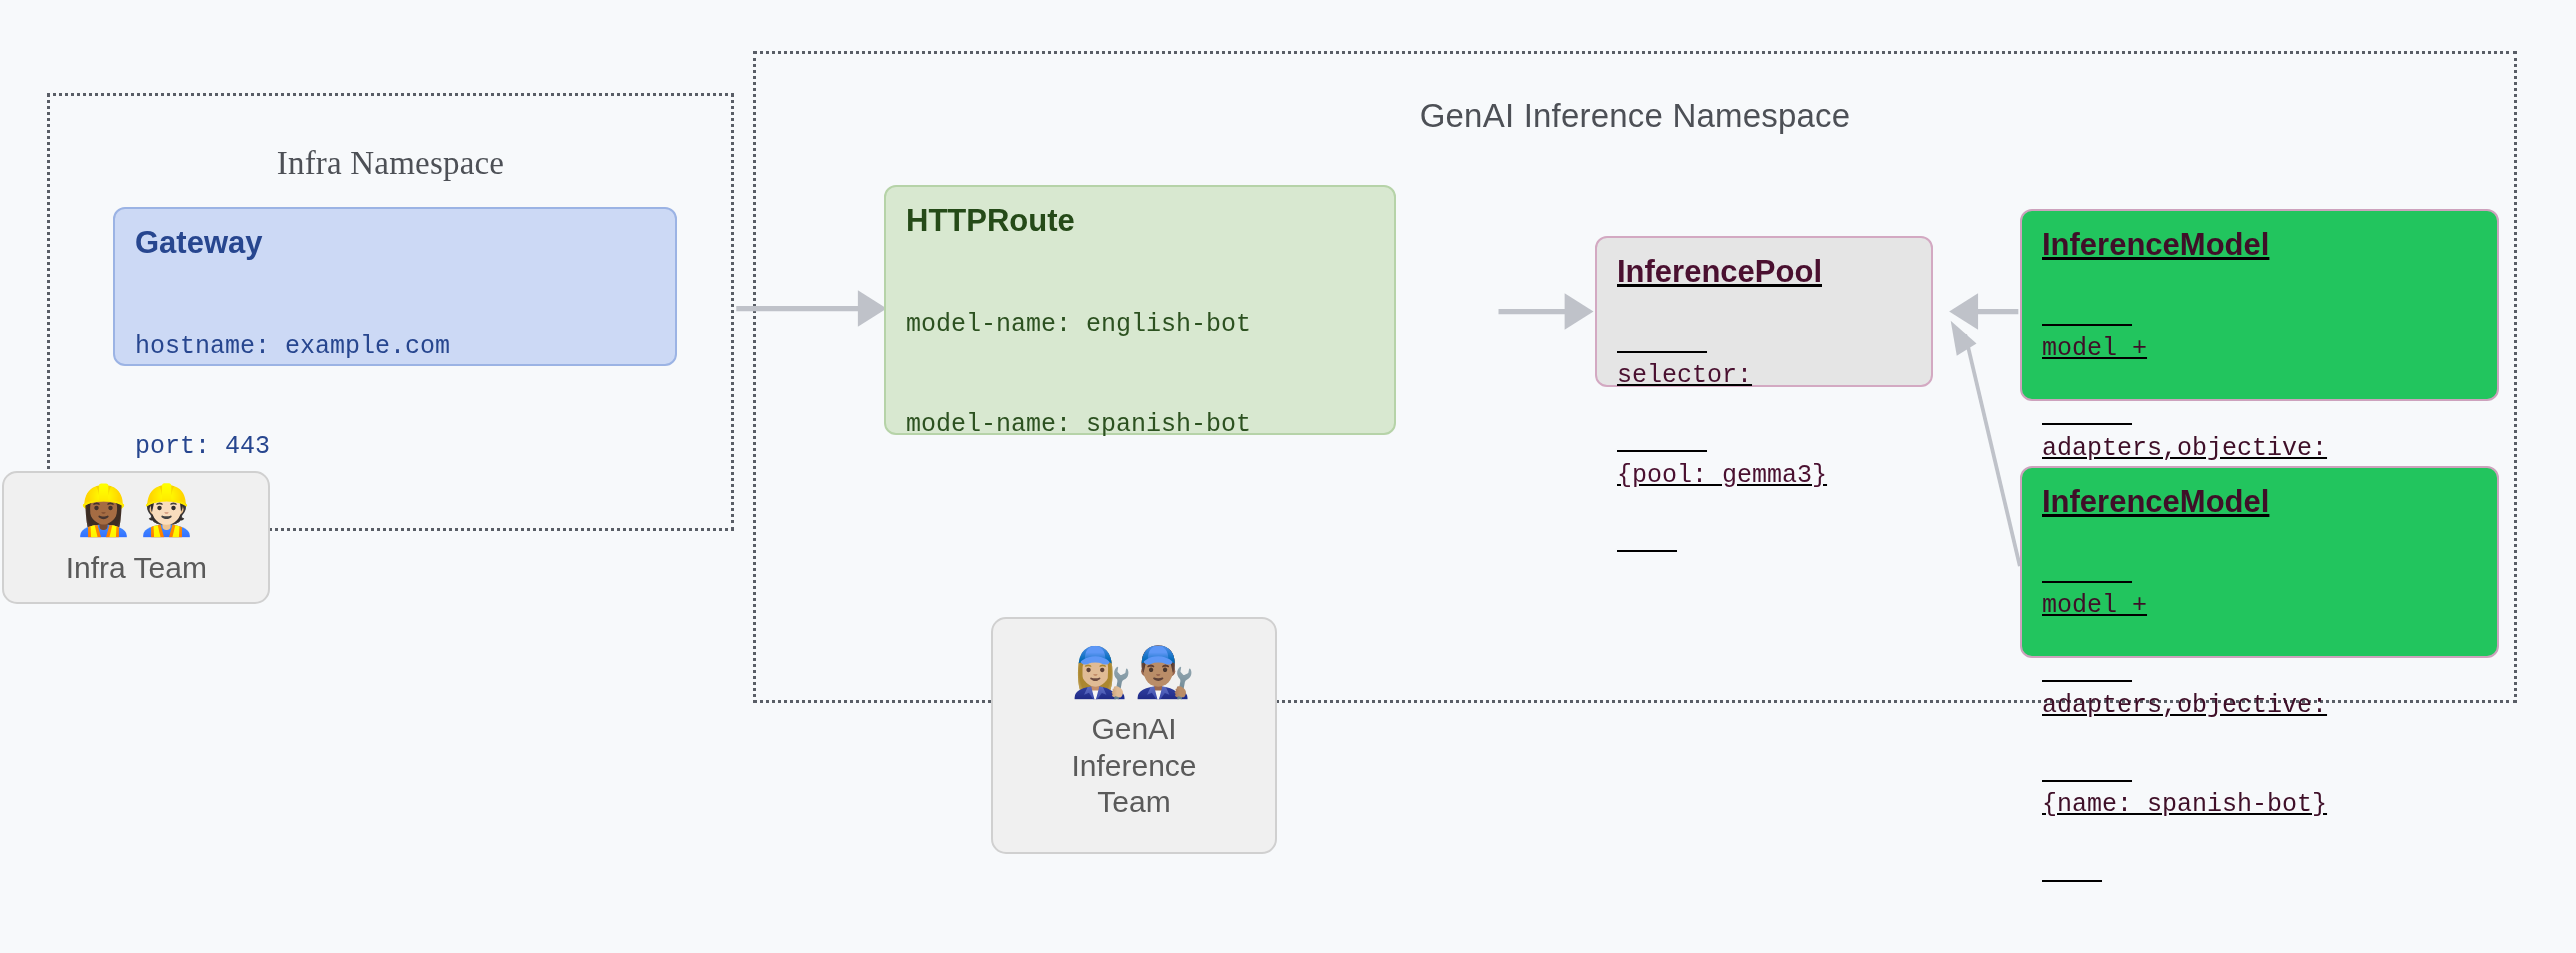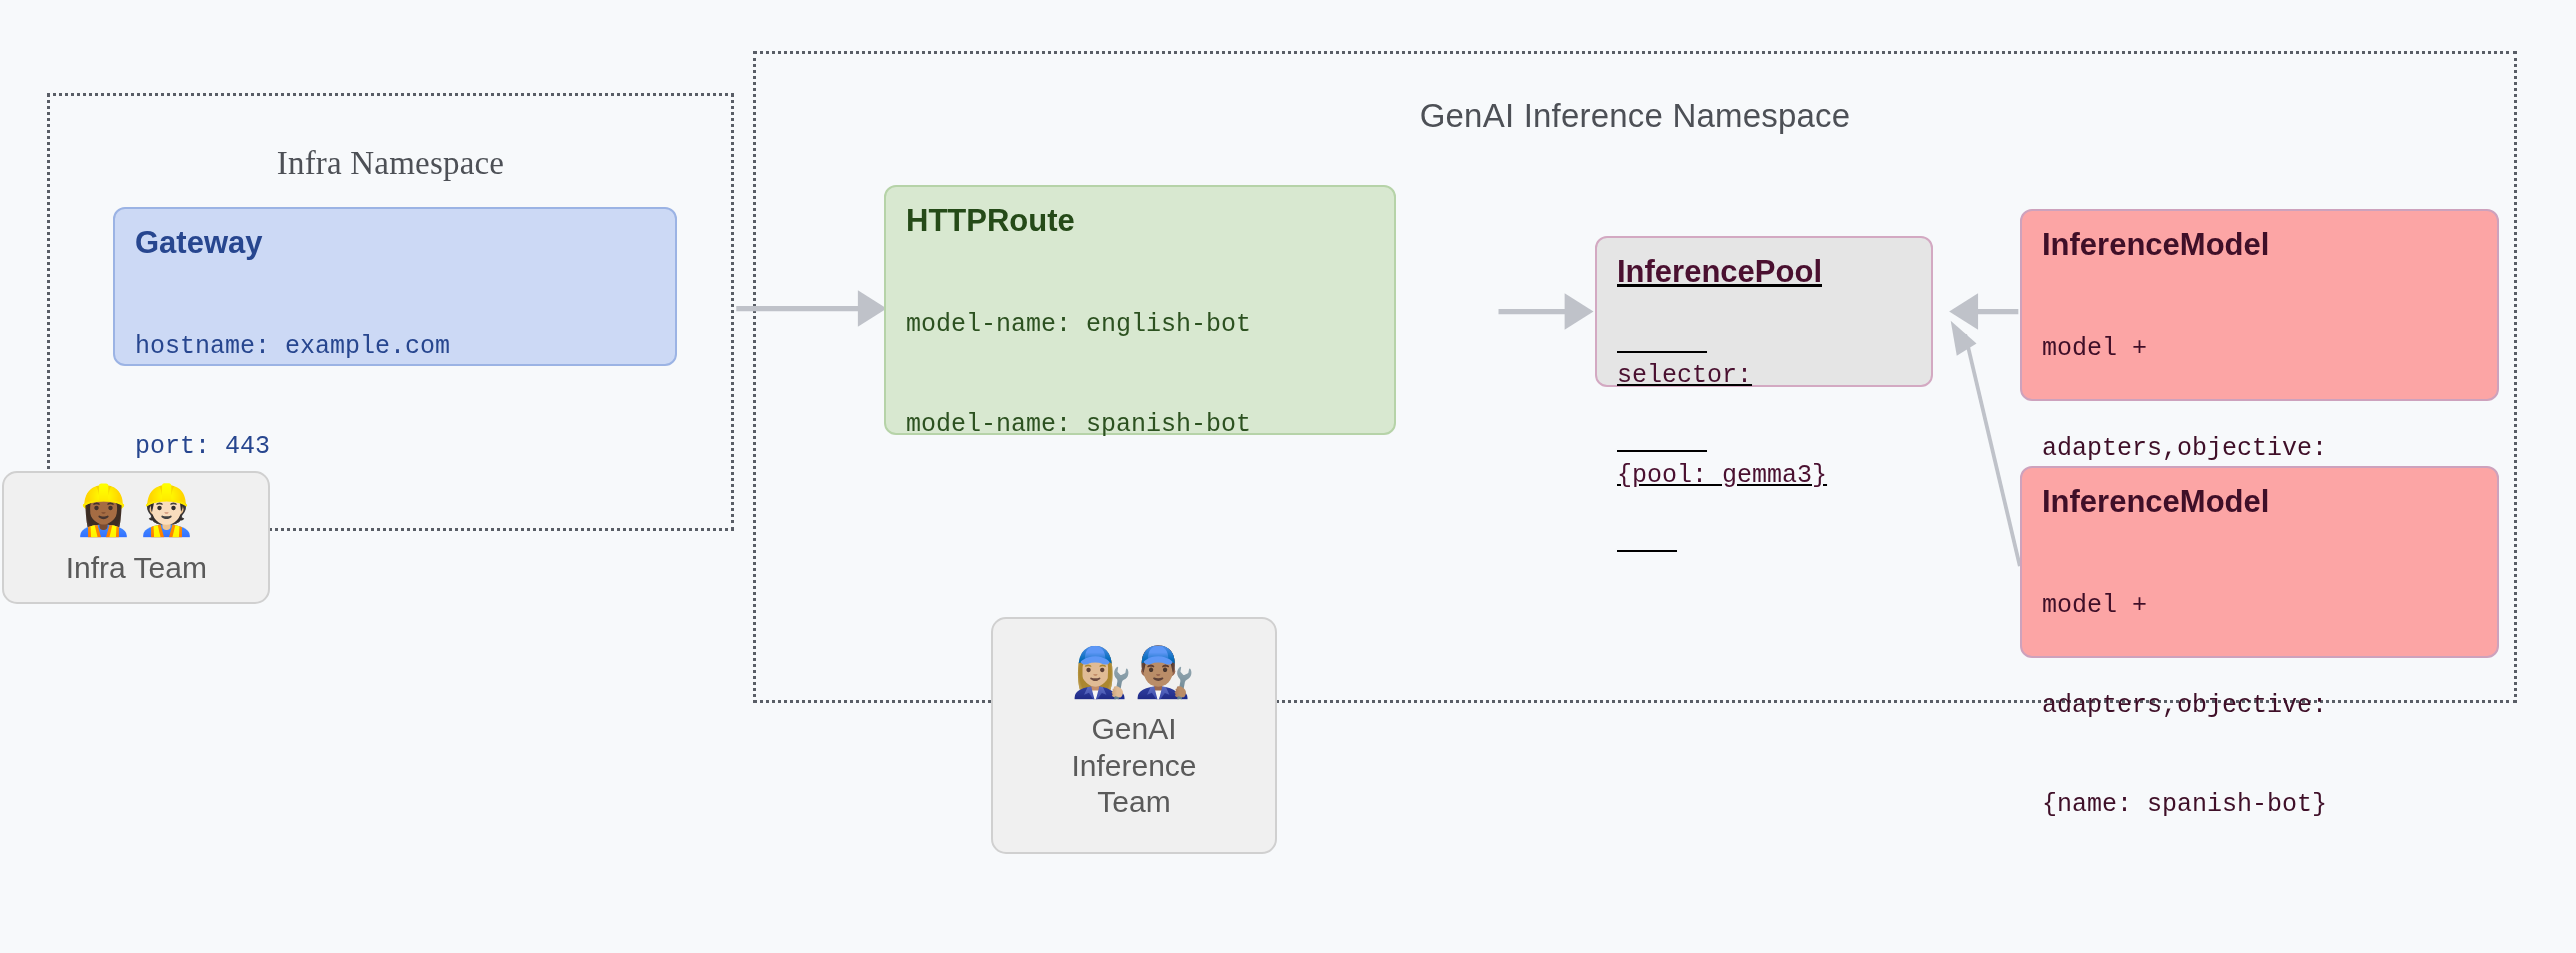--- a/index.html
+++ b/index.html
@@ -75,22 +75,23 @@
 
   .node.pool {
     background: #e5e5e5;
     border-color: #d3a9c2;
     text-decoration: underline;
   }
   .node.pool .node-title { color: #4a1030; }
   .node.pool .node-body  { color: #4a1030; }
 
   .node.model {
-    background: #fca5a5;
+    background: #22c55e;
     border-color: #cda2bd;
+    text-decoration: underline;
   }
   .node.model .node-title { color: #3f0f28; }
   .node.model .node-body  { color: #3f0f28; }
 
   
   .team-card {
     position: absolute;
     box-sizing: border-box;
     background: #f0f0f0;
     border: 2.3px solid #d0d0d0;

